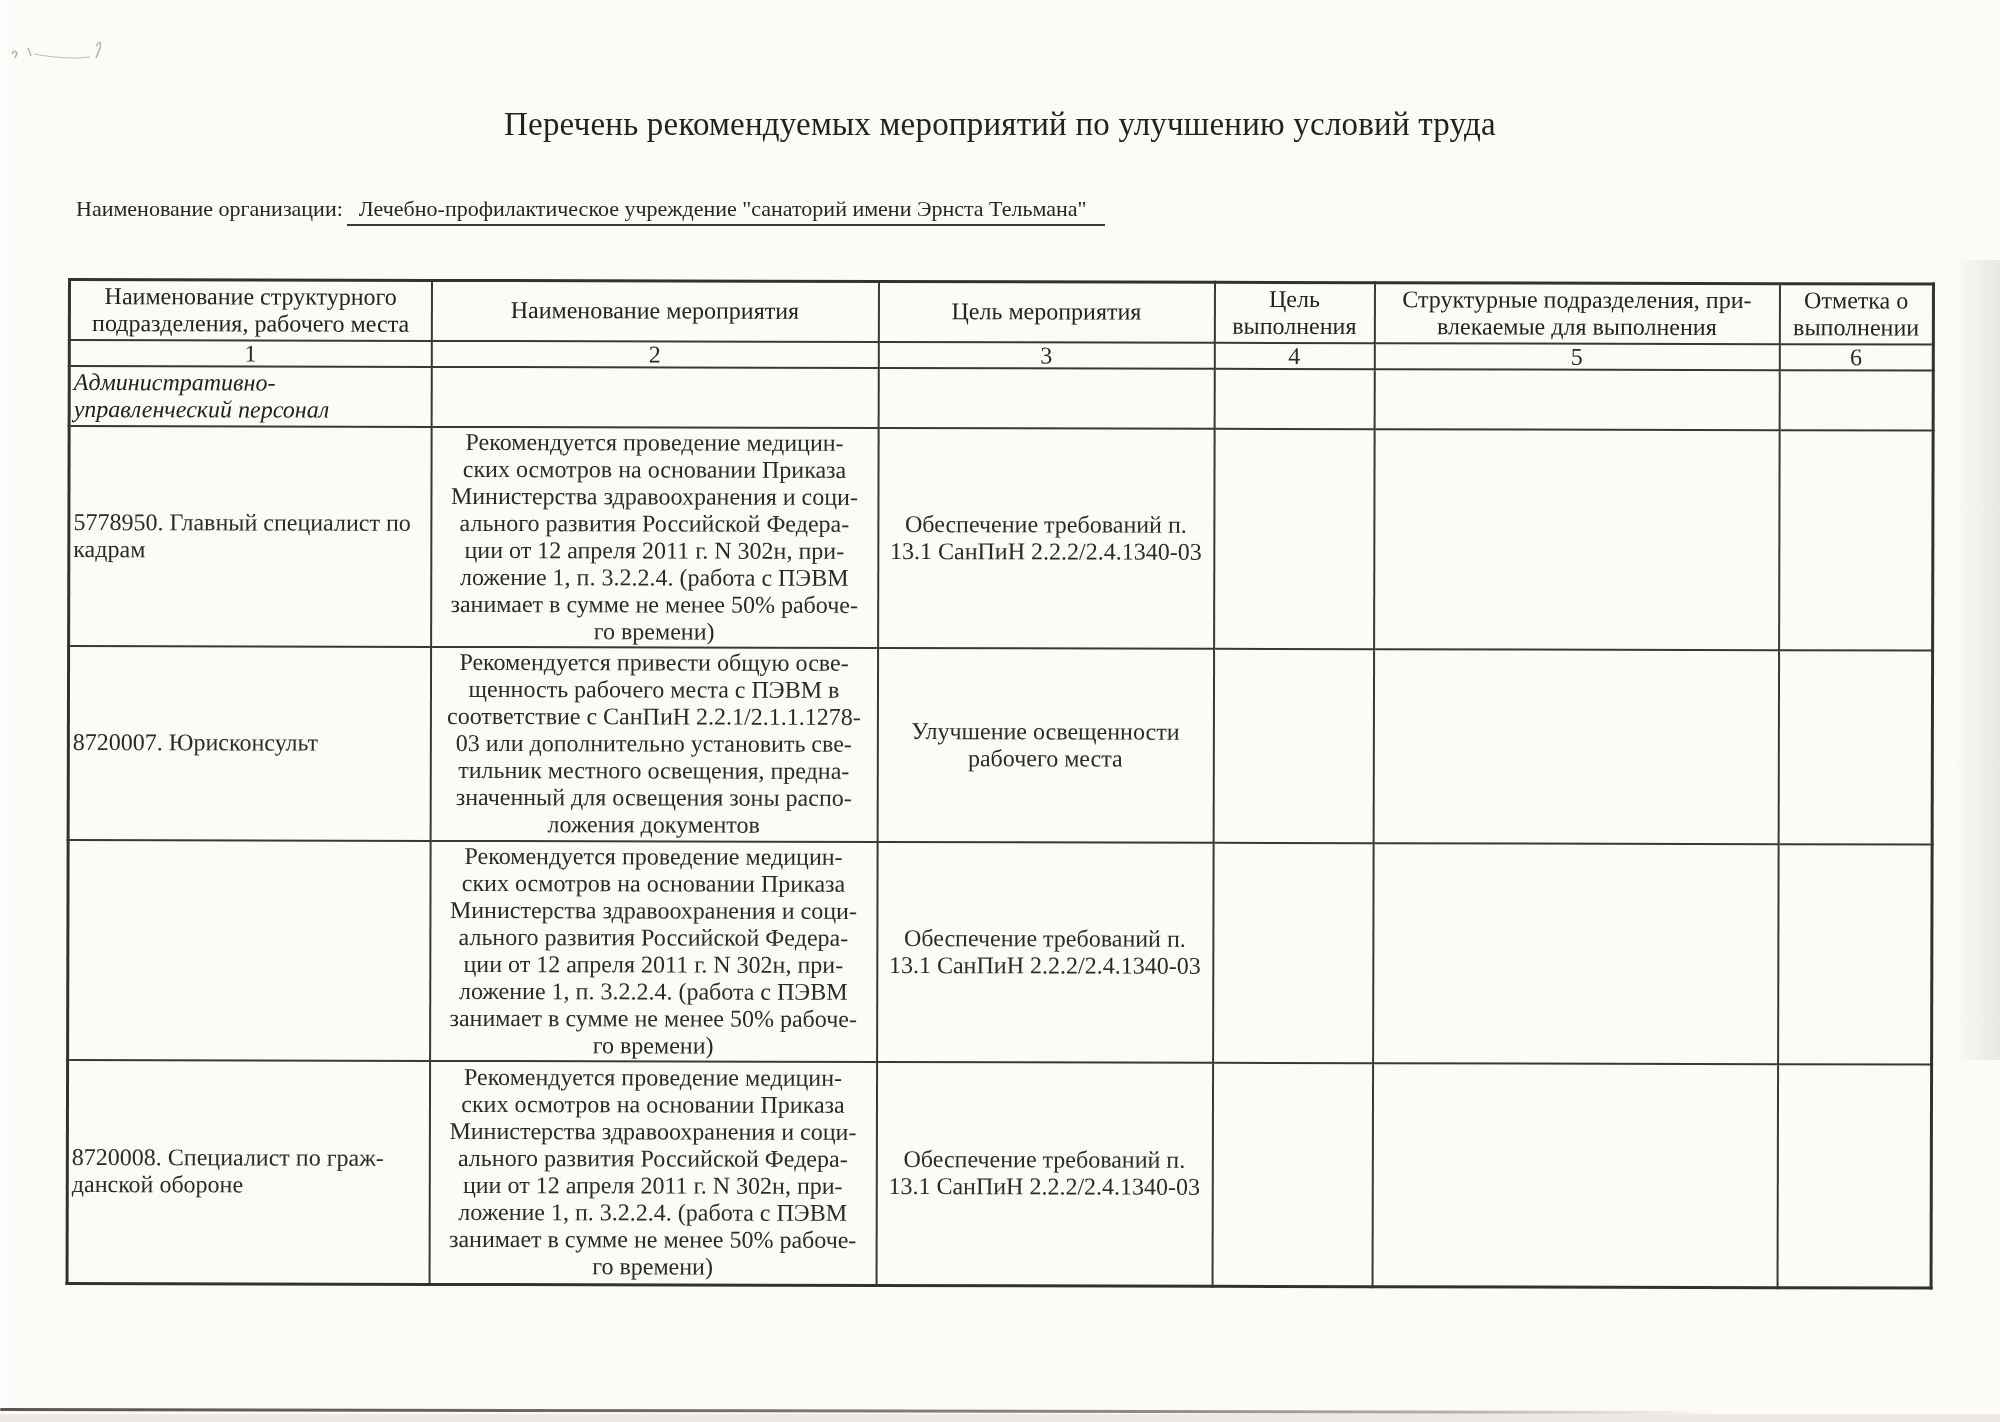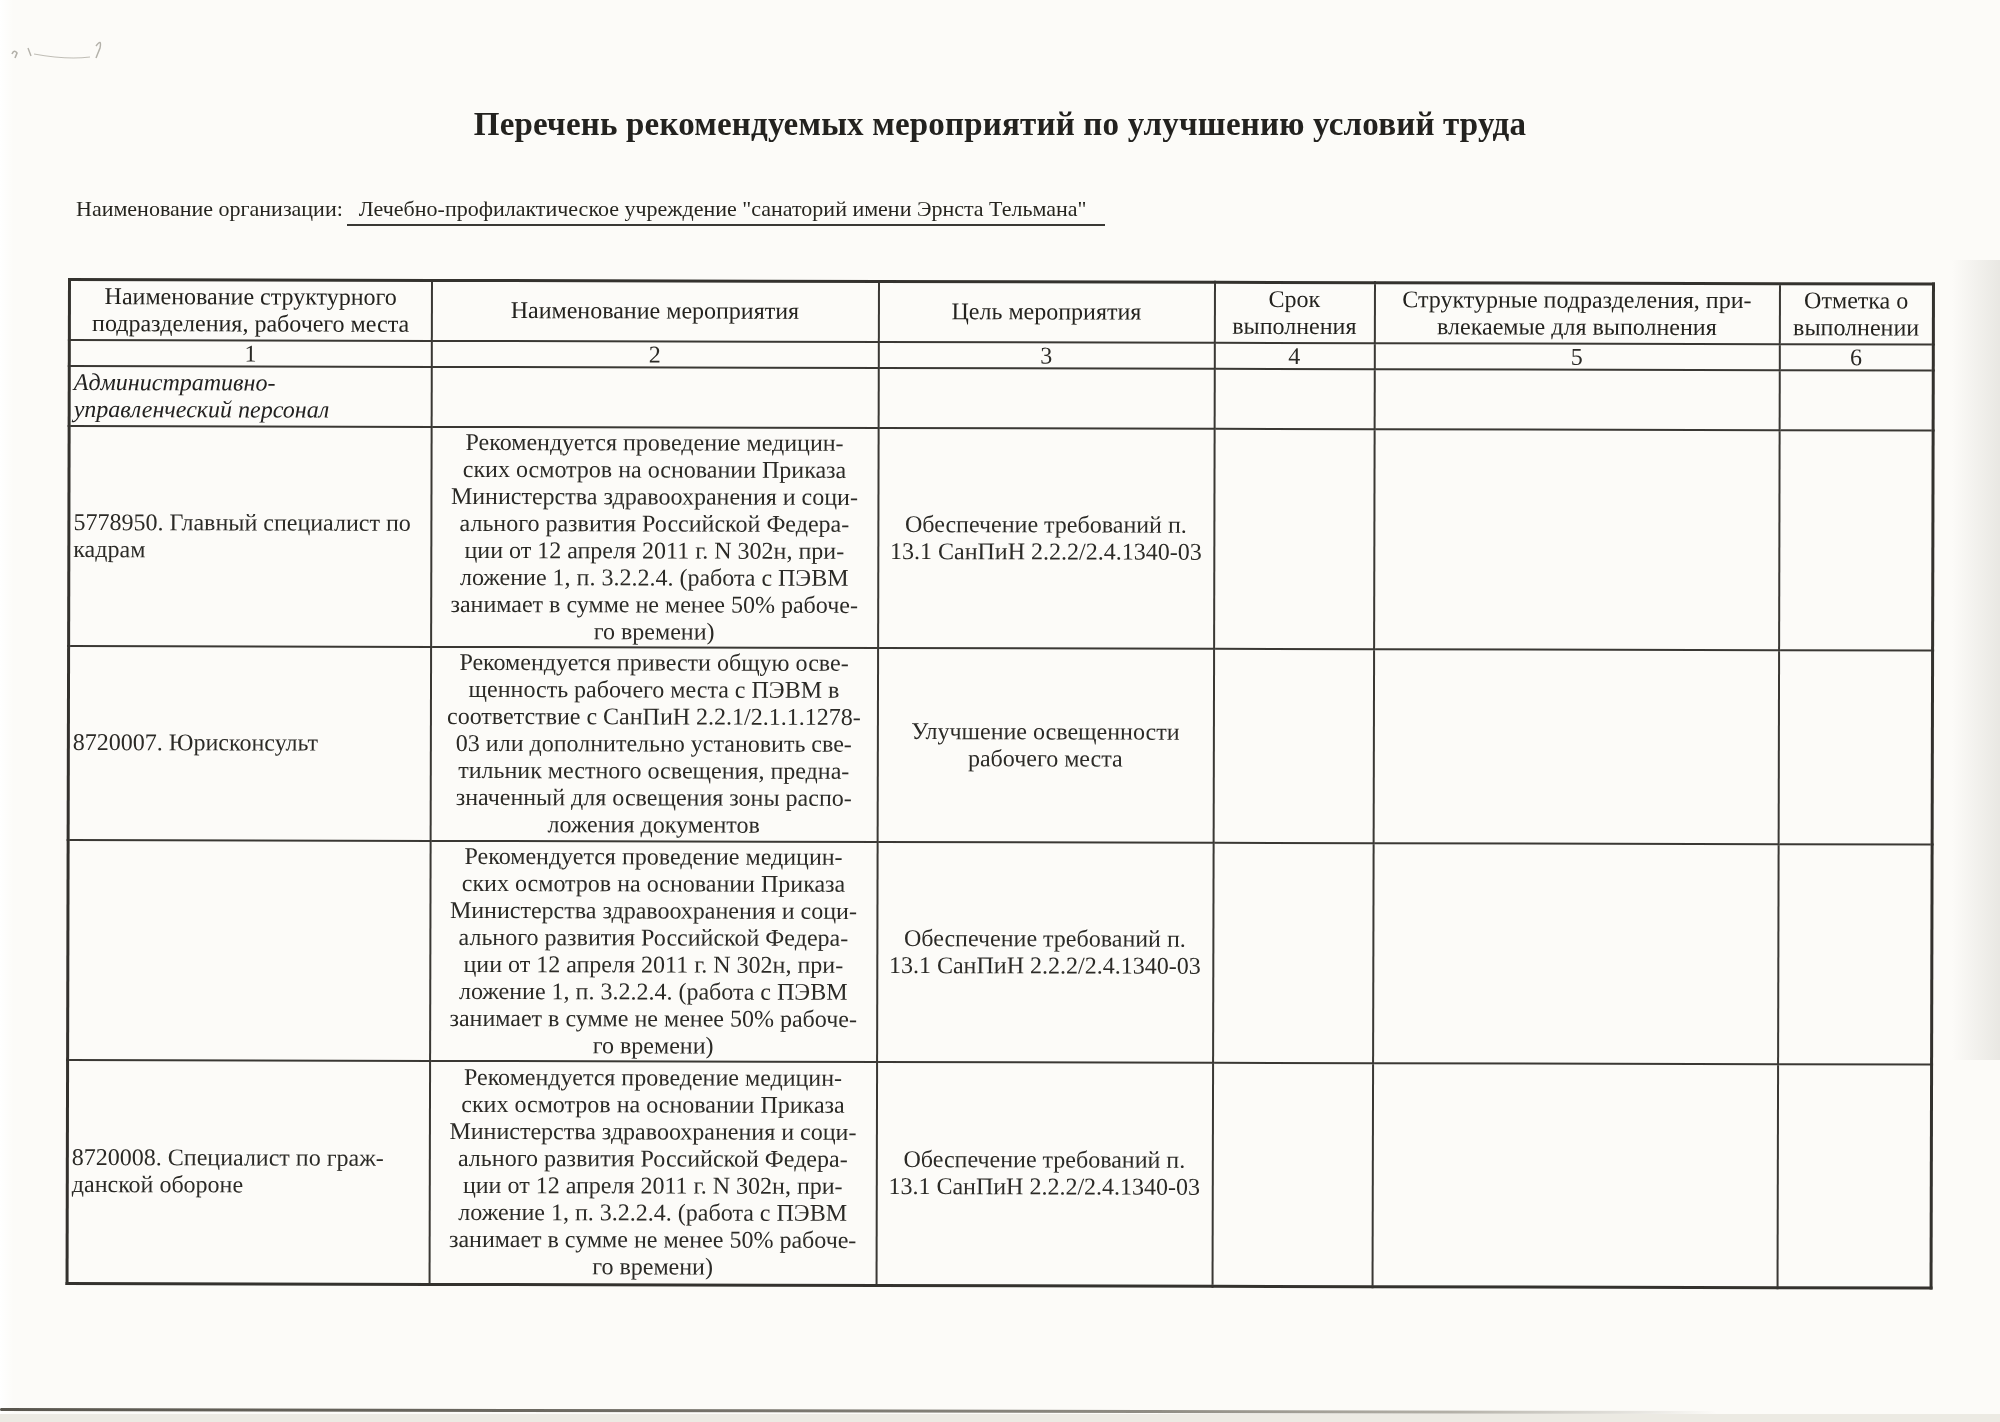--- a/index.html
+++ b/index.html
@@ -8,21 +8,21 @@
     background:#fcfbf8;
     font-family:"Liberation Serif","DejaVu Serif",serif;
     color:#2b2a26;
   }
   .edge-left{position:absolute;left:0;top:0;width:14px;height:100%;
     background:linear-gradient(to right,#ffffff,rgba(255,255,255,0));}
   .edge-right{position:absolute;right:0;top:260px;width:48px;height:800px;
     background:linear-gradient(to left,rgba(188,186,177,.30),rgba(188,186,177,0));}
   .doc-title{
     position:absolute;top:106px;left:0;width:100%;text-align:center;
-    font-size:33px;font-weight:bold;color:#23221f;letter-spacing:.2px;
+    font-size:33px;font-weight:normal;color:#23221f;letter-spacing:.2px;
   }
   .org-line{
     position:absolute;top:196px;left:76px;font-size:22px;white-space:nowrap;color:#26251f;
   }
   .org-line .org-value{
     border-bottom:2px solid #3a3935;padding:0 18px 3px 12px;margin-left:4px;
   }
   .main-table{
     position:absolute;left:68px;top:278px;width:1864px;
     border-collapse:collapse;table-layout:fixed;
@@ -89,21 +89,21 @@
       <col style="width:160px">
         <col style="width:405px">
         <col style="width:154px">
     </colgroup>
     <tbody>
       <tr class="row-header">
         <th>Наименование структурного
 подразделения, рабочего места</th>
         <th>Наименование мероприятия</th>
         <th>Цель мероприятия</th>
-        <th>Срок
+        <th>Цель
 выполнения</th>
         <th>Структурные подразделения, при-
 влекаемые для выполнения</th>
         <th>Отметка о
 выполнении</th>
       </tr>
       <tr class="row-numbers">
         <td>1</td>
         <td>2</td>
         <td>3</td>

